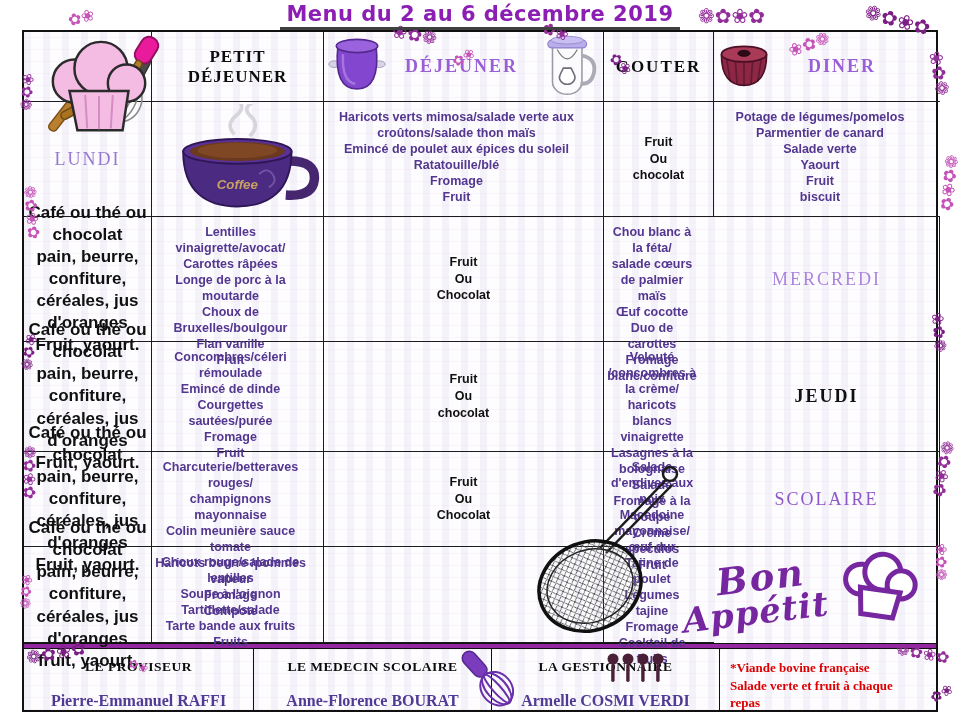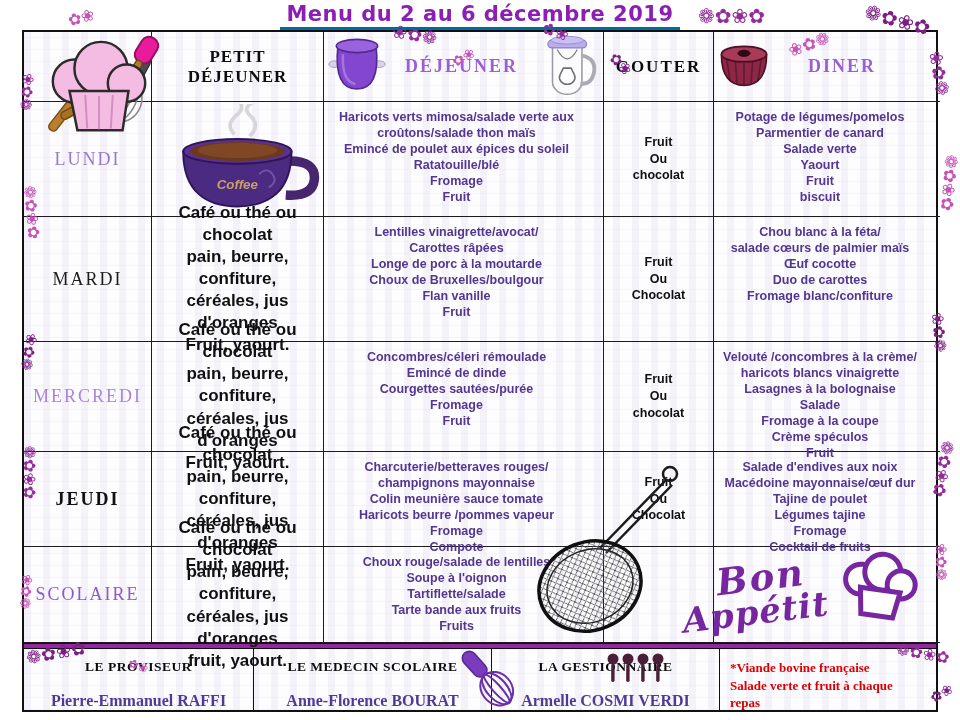--- a/index.html
+++ b/index.html
@@ -6,21 +6,21 @@
   html,body { width: 960px; height: 720px; }
   body { font-family: "Liberation Sans", sans-serif; background: #ffffff; overflow: hidden; }
   .page { position: relative; width: 960px; height: 720px; background: #ffffff; overflow: hidden; }
 
   
   .title-wrap { position: absolute; top: 2px; left: 0; width: 960px; text-align: center; z-index: 6; }
   .title {
     display: inline-block;
     font-family: "DejaVu Sans", sans-serif;
     font-weight: bold; font-size: 21px; letter-spacing: .5px;
-    color: #8b1fb3; border-bottom: 3px solid #0369a1; padding: 0 6px 1px 6px;
+    color: #8b1fb3; border-bottom: 3px solid #404040; padding: 0 6px 1px 6px;
   }
 
   
   .sheet {
     position: absolute; left: 22px; top: 30px; width: 916px; height: 682px;
     border: 2px solid #111; background: #fdfcff; z-index: 2;
     background-image:
       repeating-linear-gradient(90deg, rgba(190,180,215,.14) 0 7px, rgba(255,255,255,0) 7px 19px),
       repeating-linear-gradient(0deg, rgba(225,185,210,.12) 0 1px, rgba(255,255,255,0) 1px 12px);
   }
@@ -164,23 +164,20 @@
       </div>
       <div class="cell last-col menu-cell">
         <span class="menu-purple pre">Potage de légumes/pomelos
 Parmentier de canard
 Salade verte
 Yaourt
 Fruit
 biscuit</span>
       </div>
 
-      <div class="cell day-cell">
-        <span class="day-label day-1">MARDI</span>
-      </div>
       <div class="cell pd-cell">
         <span class="menu-black pre">Café ou thé ou chocolat
 pain, beurre, confiture,
 céréales, jus d'oranges
 Fruit, yaourt.</span>
       </div>
       <div class="cell menu-cell">
         <span class="menu-purple pre">Lentilles vinaigrette/avocat/
 Carottes râpées
 Longe de porc à la moutarde

